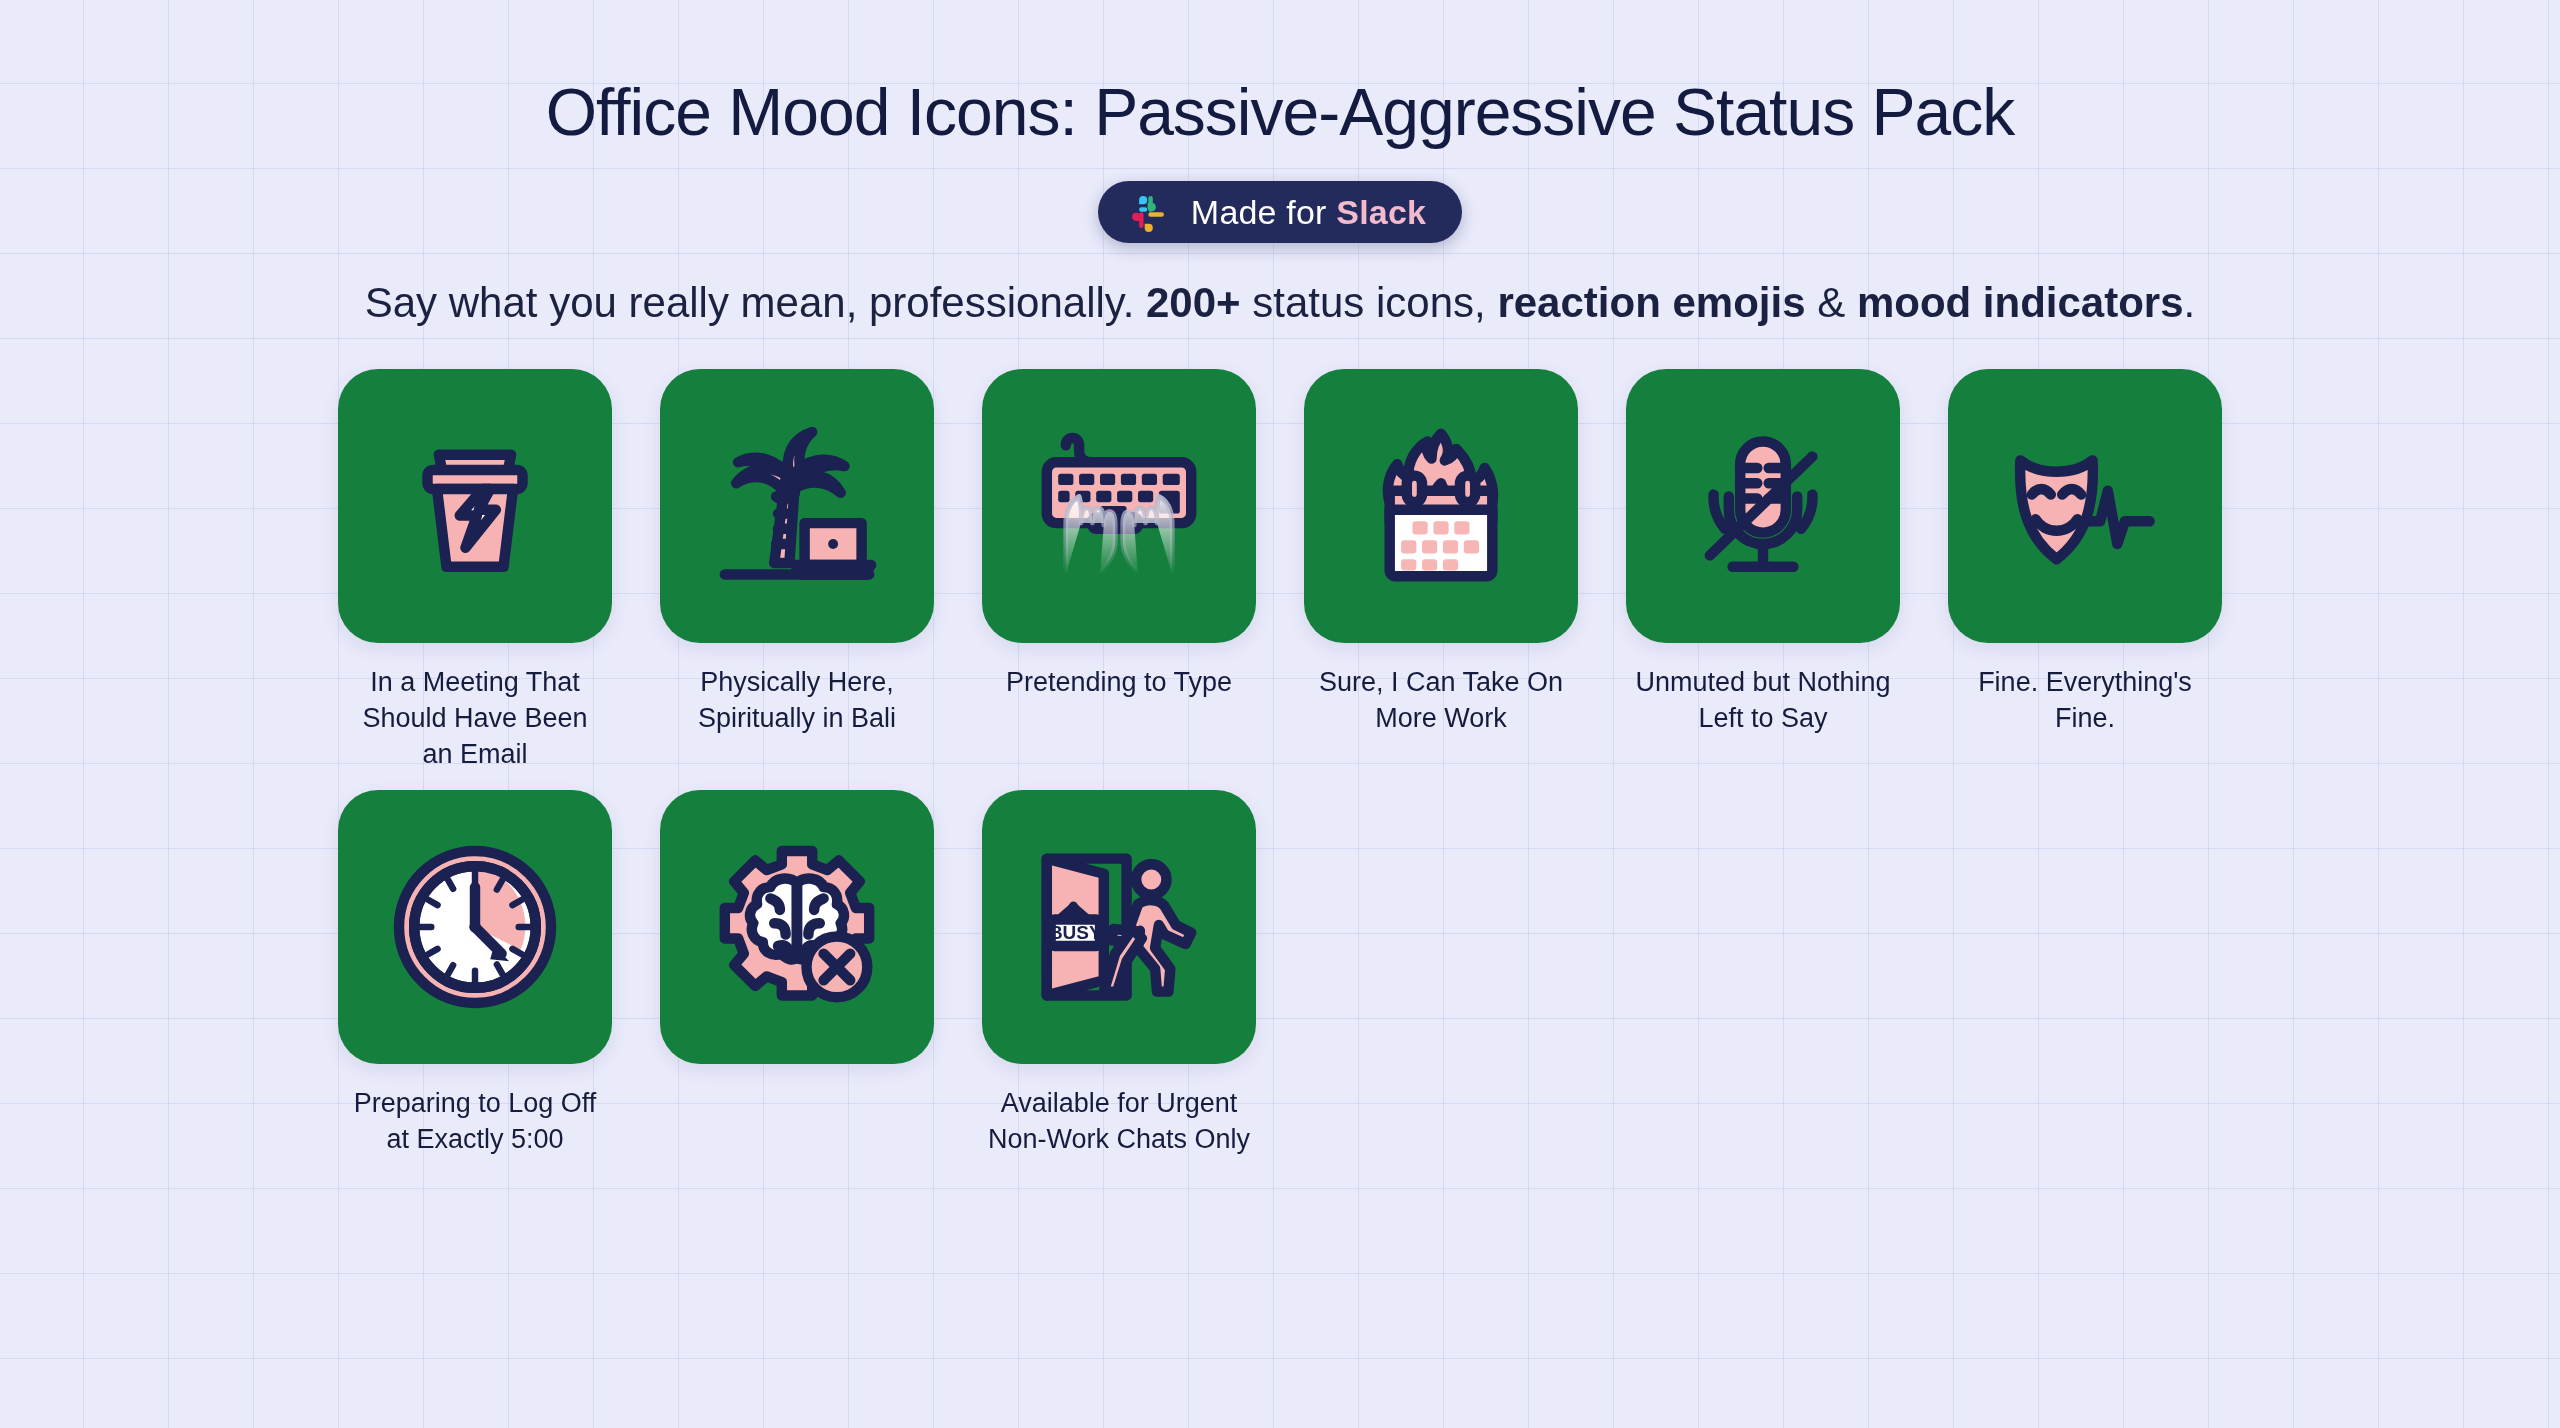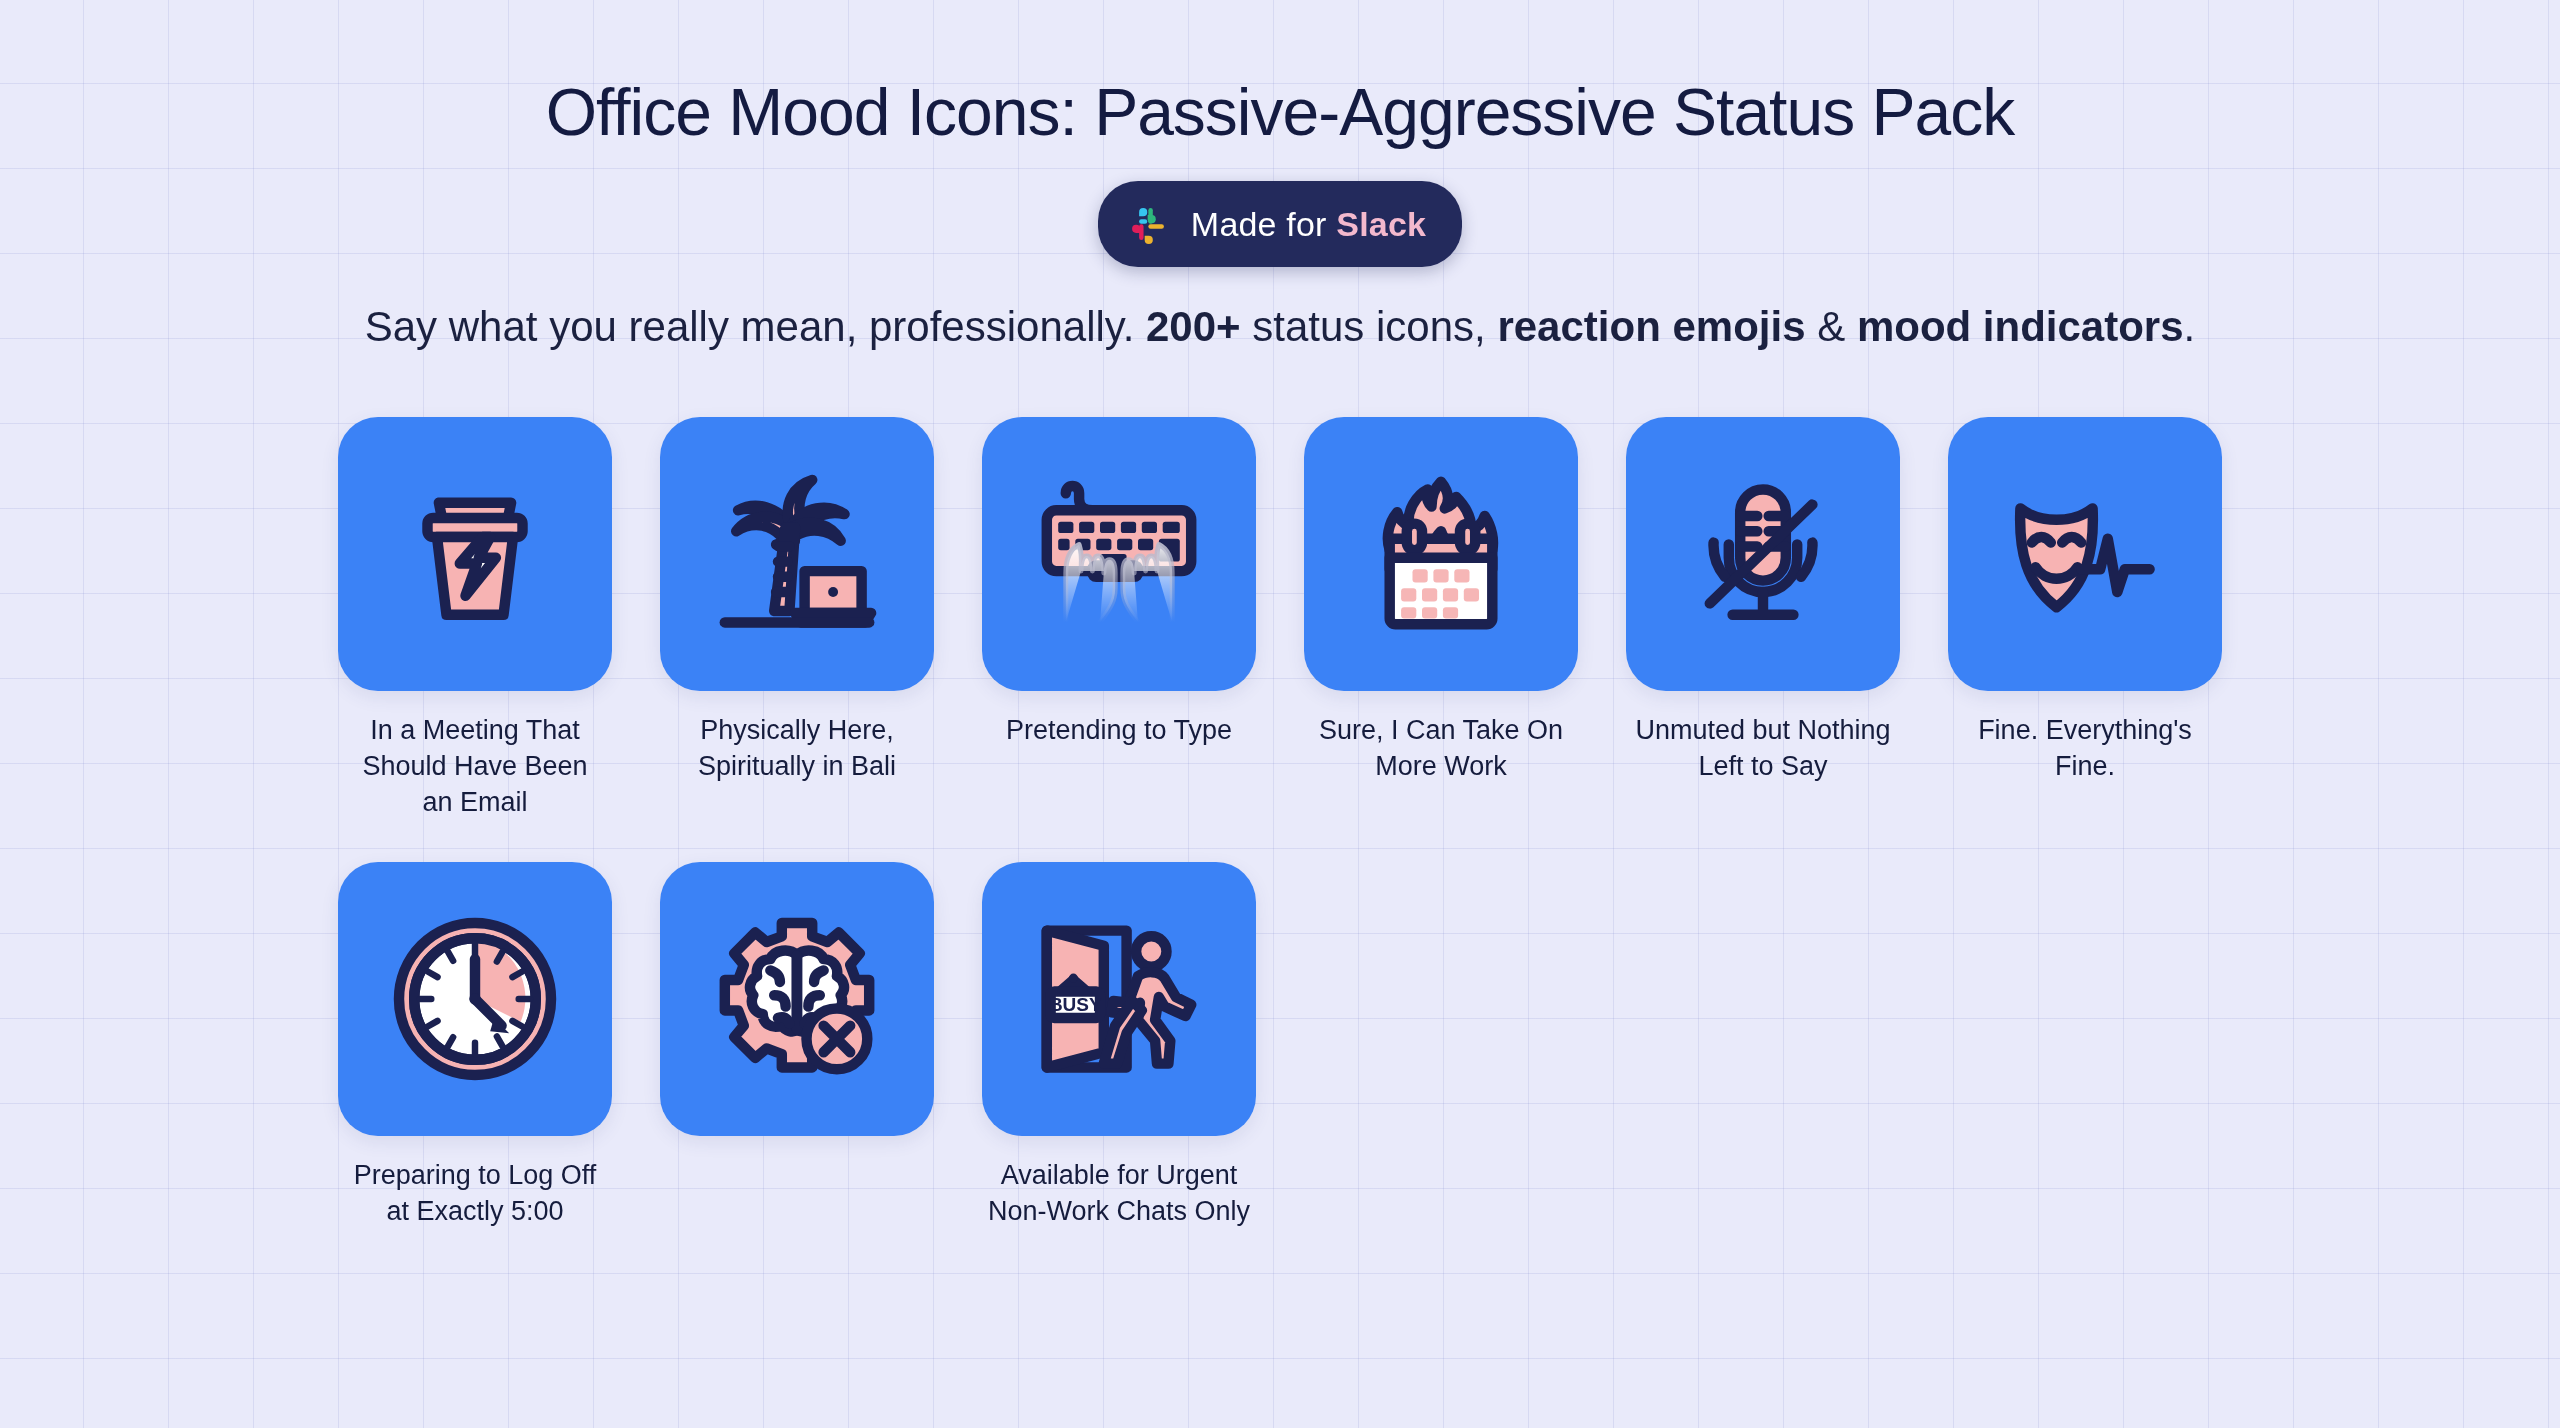--- a/index.html
+++ b/index.html
@@ -27,21 +27,21 @@
     margin-top:78px;
     font-size:66px;
     font-weight:normal;
     color:#141b41;
     letter-spacing:-1px;
     text-align:center;
     line-height:1.05;
   }
   .badge {
     margin-top:34px;
-    height:86px;
+    height:62px;
     background:#232a5c;
     border-radius:40px;
     display:flex; align-items:center; gap:23px;
     padding:0 36px 0 30px;
     box-shadow:0 5px 16px rgba(35,42,92,.28);
   }
   .slack-mark { width:40px; height:40px; flex:0 0 auto; display:block; }
   .badge-text {
     font-size:34px; color:#ffffff; letter-spacing:.2px;
     white-space:nowrap;
@@ -60,24 +60,24 @@
   .grid {
     margin-top:42px;
     display:grid;
     grid-template-columns:repeat(6, 294px);
     column-gap:28px;
     row-gap:18px;
   }
   .cell { display:flex; flex-direction:column; align-items:center; }
   .tile {
     width:274px; height:274px;
-    background:#3b82f6;
+    background:#15803d;
     border-radius:40px;
     box-shadow:0 6px 18px rgba(60,66,130,.10);
-    display:flex; align-items:center; justify-content:center;margin-top:24px;
+    display:flex; align-items:center; justify-content:center;
   }
   .tile svg { width:190px; height:190px; display:block; }
   .cap {
     margin-top:22px;
     width:300px;
     text-align:center;
     font-size:27px;
     line-height:1.32;
     color:#151c3d;
     font-weight:500;

